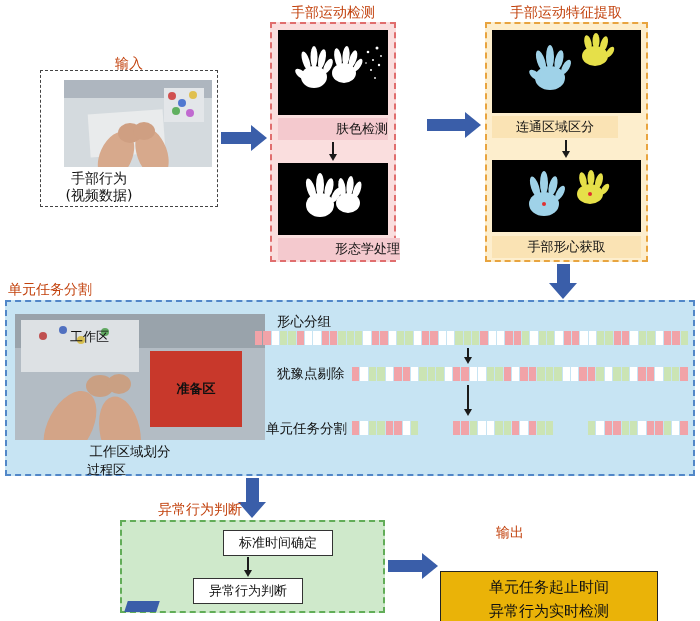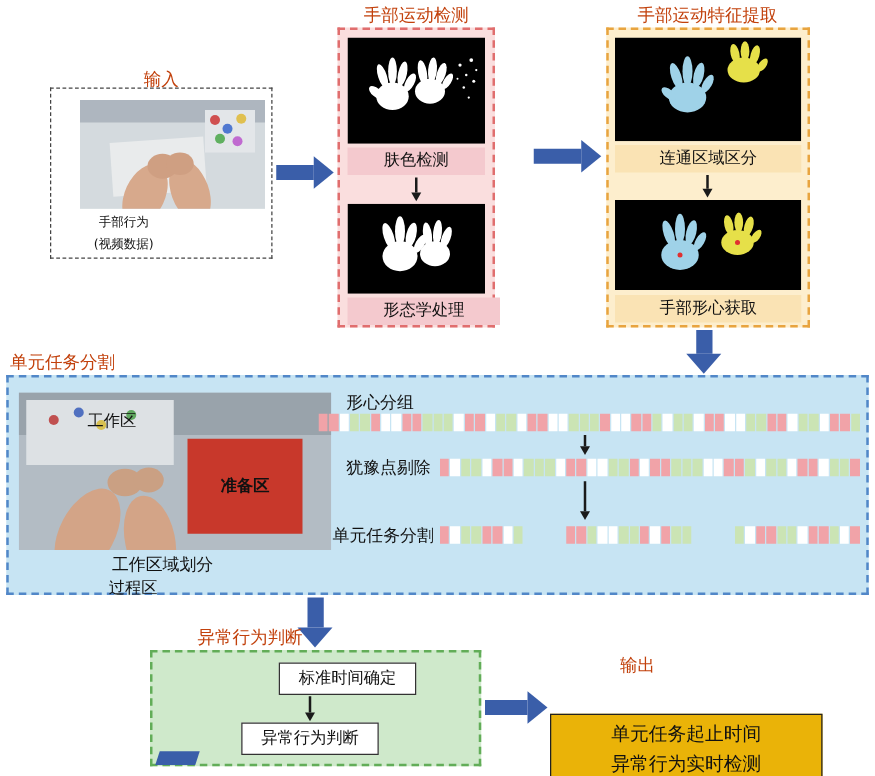--- a/index.html
+++ b/index.html
@@ -11,21 +11,21 @@
 
   
   .box{position:absolute;box-sizing:border-box;}
   .input-box{border:1.5px dashed #444;background:#fff;}
   .pink-box{border:2px dashed var(--pink-border,#e06e6e);background:var(--pink-fill,#fadede);}
   .orange-box{border:2px dashed var(--orange-border,#e8a43f);background:var(--orange-fill,#fdeecd);}
   .blue-box{border:2px dashed var(--blue-border,#5187c8);background:var(--blue-fill,#c7e4f3);}
   .green-box{border:2px dashed var(--green-border,#62ad58);background:var(--green-fill,#cfe9cb);}
 
   .strip{position:absolute;font-size:13px;text-align:center;color:#111;}
-  .pink-strip{background:var(--pink-strip,#f4c9ce);}
+  .pink-strip{background:var(--pink-strip,#f4c9ce);text-align:right;}
   .orange-strip{background:var(--orange-strip,#fae3b4);}
 
   .white-step{position:absolute;box-sizing:border-box;background:#fff;border:1px solid #333;
               font-size:13px;text-align:center;color:#111;}
 
   
   .arr-r{position:absolute;display:flex;align-items:center;}
   .arr-r .shaft{flex:1;height:12px;background:var(--arrow,#3a5ea9);}
   .arr-r .head{width:0;height:0;border-top:13px solid transparent;border-bottom:13px solid transparent;
                border-left:16px solid var(--arrow,#3a5ea9);}
@@ -76,21 +76,21 @@
       <circle cx="129" cy="15" r="4" fill="#e0c050"></circle>
       <circle cx="112" cy="31" r="4" fill="#60b060"></circle>
       <circle cx="126" cy="33" r="4" fill="#c06ad0"></circle>
       <rect x="25" y="32" width="75" height="43" fill="#e9ebec" transform="rotate(-4 60 52)"></rect>
       <ellipse cx="52" cy="76" rx="16" ry="26" fill="#d7a98c" transform="rotate(25 52 76)"></ellipse>
       <ellipse cx="88" cy="73" rx="15" ry="26" fill="#d7a98c" transform="rotate(-20 88 73)"></ellipse>
       <ellipse cx="66" cy="53" rx="12" ry="10" fill="#cf9f82"></ellipse>
       <ellipse cx="80" cy="51" rx="11" ry="9" fill="#cf9f82"></ellipse>
     </svg>
   </div>
-  <div class="abs tc" style="left:44px;top:170px;width:110px;font-size:10px;line-height:17px;">
+  <div class="abs tc" style="left:44px;top:170px;width:110px;font-size:14px;line-height:17px;">
     <div>手部行为</div>
     <div>(视频数据)</div>
   </div>
 
   <div class="arr-r" style="left:221px;top:125px;width:46px;height:26px;">
     <div class="shaft"></div>
       <div class="head"></div>
   </div>
 
   <div class="ttl tc" style="left:270px;top:4px;width:126px;">手部运动检测</div>
@@ -166,21 +166,21 @@
       </g>
       <g fill="#e6e049">
         <ellipse cx="103" cy="26" rx="13" ry="10"></ellipse>
         <ellipse cx="96" cy="13" rx="3.5" ry="8" transform="rotate(-12 96 13)"></ellipse>
         <ellipse cx="104" cy="11" rx="3.5" ry="8"></ellipse>
         <ellipse cx="112" cy="14" rx="3.5" ry="8" transform="rotate(16 112 14)"></ellipse>
         <ellipse cx="118" cy="22" rx="3" ry="6" transform="rotate(35 118 22)"></ellipse>
       </g>
     </svg>
   </div>
-  <div class="strip orange-strip" style="left:492px;top:116px;width:149px;height:22px;line-height:22px;">连通区域区分</div>
+  <div class="strip orange-strip" style="left:492px;top:116px;width:126px;height:22px;line-height:22px;">连通区域区分</div>
   <div class="sa" style="left:561px;top:140px;height:18px;">
       <div class="line"></div>
       <div class="tri"></div>
     </div>
   <div class="photo" style="left:492px;top:160px;">
     <svg width="149" height="72" viewBox="0 0 149 72">
       <rect width="149" height="72" fill="#000"></rect>
       <g fill="#9fd2e8">
         <ellipse cx="52" cy="44" rx="15" ry="12"></ellipse>
         <ellipse cx="43" cy="27" rx="4" ry="11" transform="rotate(-18 43 27)"></ellipse>

